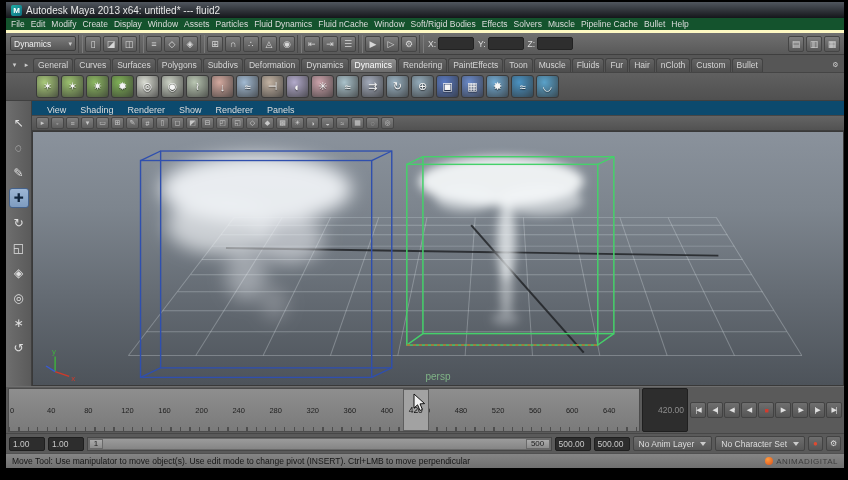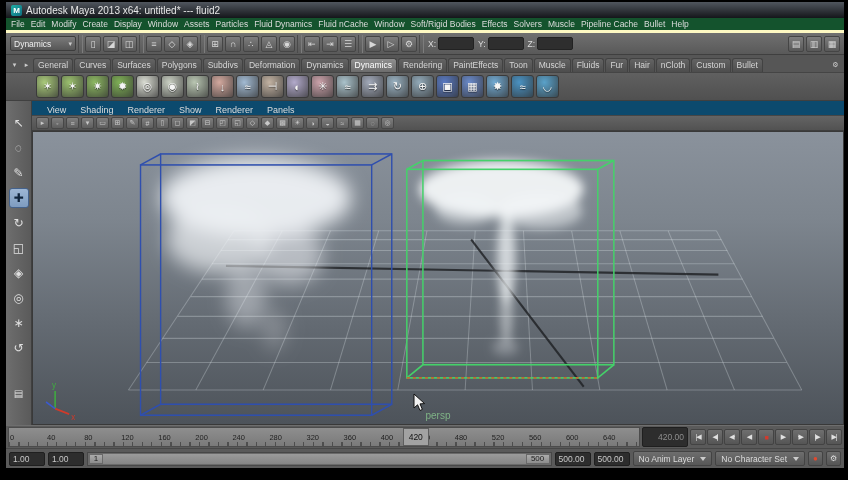--- a/index.html
+++ b/index.html
@@ -37,21 +37,21 @@
 .picon{width:13px;height:12px;flex:0 0 auto;background:linear-gradient(#7e7e7e,#5e5e5e);border:1px solid #474747;border-radius:2px;color:#c8c8c8;font-size:7px;display:flex;align-items:center;justify-content:center;overflow:hidden}
 .viewport{flex:1;position:relative;overflow:hidden;background:linear-gradient(#8a929c 0%,#7d858e 30%,#646b73 65%,#4d535a 100%);border:1px solid #393939}
 .scene{position:absolute;inset:0;width:100%;height:100%}
 .camera-label{position:absolute;left:50%;bottom:3px;transform:translateX(-50%);color:#7fb386;font-size:10px}
 .timeslider-row{flex:0 0 20px;background:#5a5a5a;display:flex;align-items:stretch;gap:2px;padding:1px 2px;border-top:1px solid #6e6e6e}
 .timeline{flex:1;position:relative;background:linear-gradient(#8e8e8e,#7a7a7a);border:1px solid #4c4c4c;overflow:hidden}
 .timeline::after{content:"";position:absolute;left:0;right:0;bottom:0;height:4px;background:repeating-linear-gradient(90deg,rgba(40,40,40,.55) 0 1px,transparent 1px 9.5px)}
 .ticks{position:absolute;inset:0;display:flex;align-items:center}
 .tick{flex:1;font-size:7.5px;color:#222;padding-left:1px;overflow:hidden}
 .playhead{position:absolute;left:62.5%;top:0;bottom:0;width:26px;background:#a2a2a2;border:1px solid #5e5e5e;color:#111;font-size:8.5px;display:flex;align-items:center;justify-content:center;z-index:2}
-.current-time-field{flex:0 0 46px;background:#2d2d2d;border:1px solid #1f1f1f;border-radius:2px;color:#8d8d8d;font-size:8.5px;display:flex;align-items:center;justify-content:flex-end;padding:4px 3px}
+.current-time-field{flex:0 0 46px;background:#2d2d2d;border:1px solid #1f1f1f;border-radius:2px;color:#8d8d8d;font-size:8.5px;display:flex;align-items:center;justify-content:flex-end;padding:16px 3px}
 .playback{display:flex;align-items:center;gap:1px}
 .pb-btn{width:16px;height:16px;background:linear-gradient(#6f6f6f,#555);border:1px solid #434343;border-radius:2px;display:flex;align-items:center;justify-content:center;font-size:7px;color:var(--c,#e0e0e0);letter-spacing:-1px;white-space:nowrap}
 .range-row{flex:0 0 20px;background:#5a5a5a;display:flex;align-items:center;gap:3px;padding:0 3px;border-top:1px solid #474747;font-size:8.5px}
 .num-field{width:36px;flex:0 0 auto;height:14px;background:#2d2d2d;border:1px solid #1f1f1f;border-radius:2px;color:#c8c8c8;display:flex;align-items:center;padding:0 3px}
 .range-slider{flex:1;height:14px;position:relative;background:#6a6a6a;border:1px solid #474747}
 .range-handle{position:absolute;inset:1px;background:linear-gradient(#9b9b9b,#858585);display:flex;align-items:center;justify-content:space-between;color:#1c1c1c;font-size:8px}
 .range-grip{width:14px;height:100%;background:linear-gradient(#ababab,#8d8d8d);border:1px solid #6a6a6a;display:flex;align-items:center;justify-content:center}
 .range-grip.end{width:24px}
 .dropdown{height:15px;background:linear-gradient(#6e6e6e,#575757);border:1px solid #434343;border-radius:2px;color:#ddd;display:flex;align-items:center;gap:6px;padding:0 5px;white-space:nowrap;flex:0 0 auto}
 .dropdown::after{content:"";width:0;height:0;border-left:3px solid transparent;border-right:3px solid transparent;border-top:4px solid #ccc}
@@ -375,20 +375,27 @@
         <span>No Anim Layer</span>
       </div>
     <div class="dropdown">
         <span>No Character Set</span>
       </div>
     <span class="range-icon" style="--c: #e04a30;">●</span>
       <span class="range-icon">⚙</span>
   </div>
 
 
+  <div class="help-row">
+    <span>Move Tool: Use manipulator to move object(s). Use edit mode to change pivot (INSERT).  Ctrl+LMB to move perpendicular</span>
+    <span class="watermark">
+      <span class="wm-dot"></span>
+      <span>ANIMADIGITAL</span>
+    </span>
+  </div>
 
 </div>
 
 <div class="cursor">
   <svg width="14" height="20" viewBox="0 0 14 20">
     <path d="M1 1 L1 15 L4.6 11.8 L7 17.5 L9.4 16.4 L7 10.9 L11.6 10.6 Z" fill="#f2f2f2" stroke="#111" stroke-width="1"></path>
   </svg>
 </div>
 
 </body></html>

